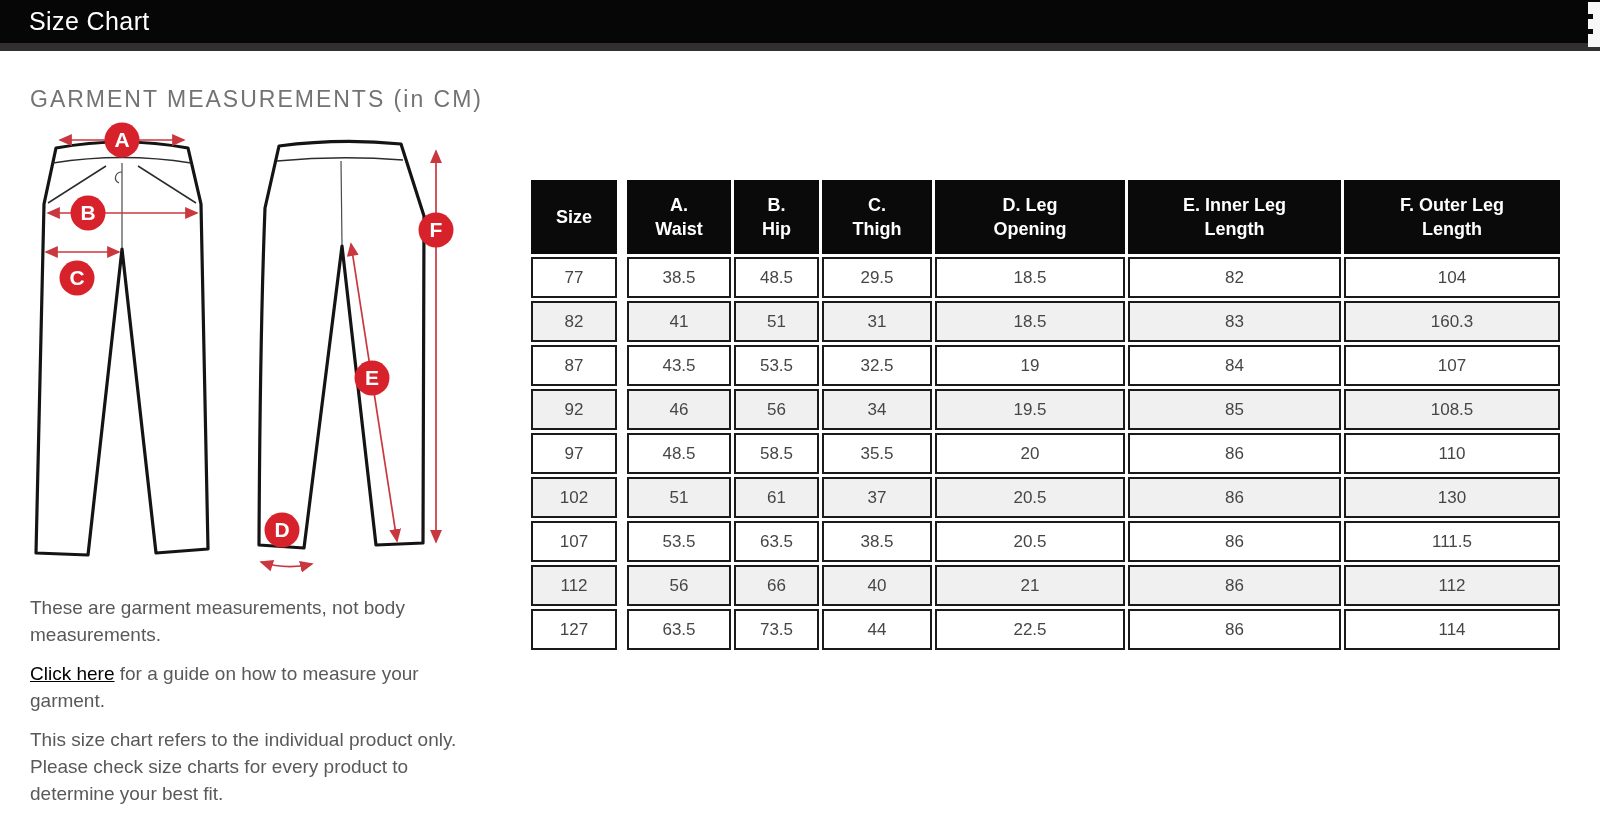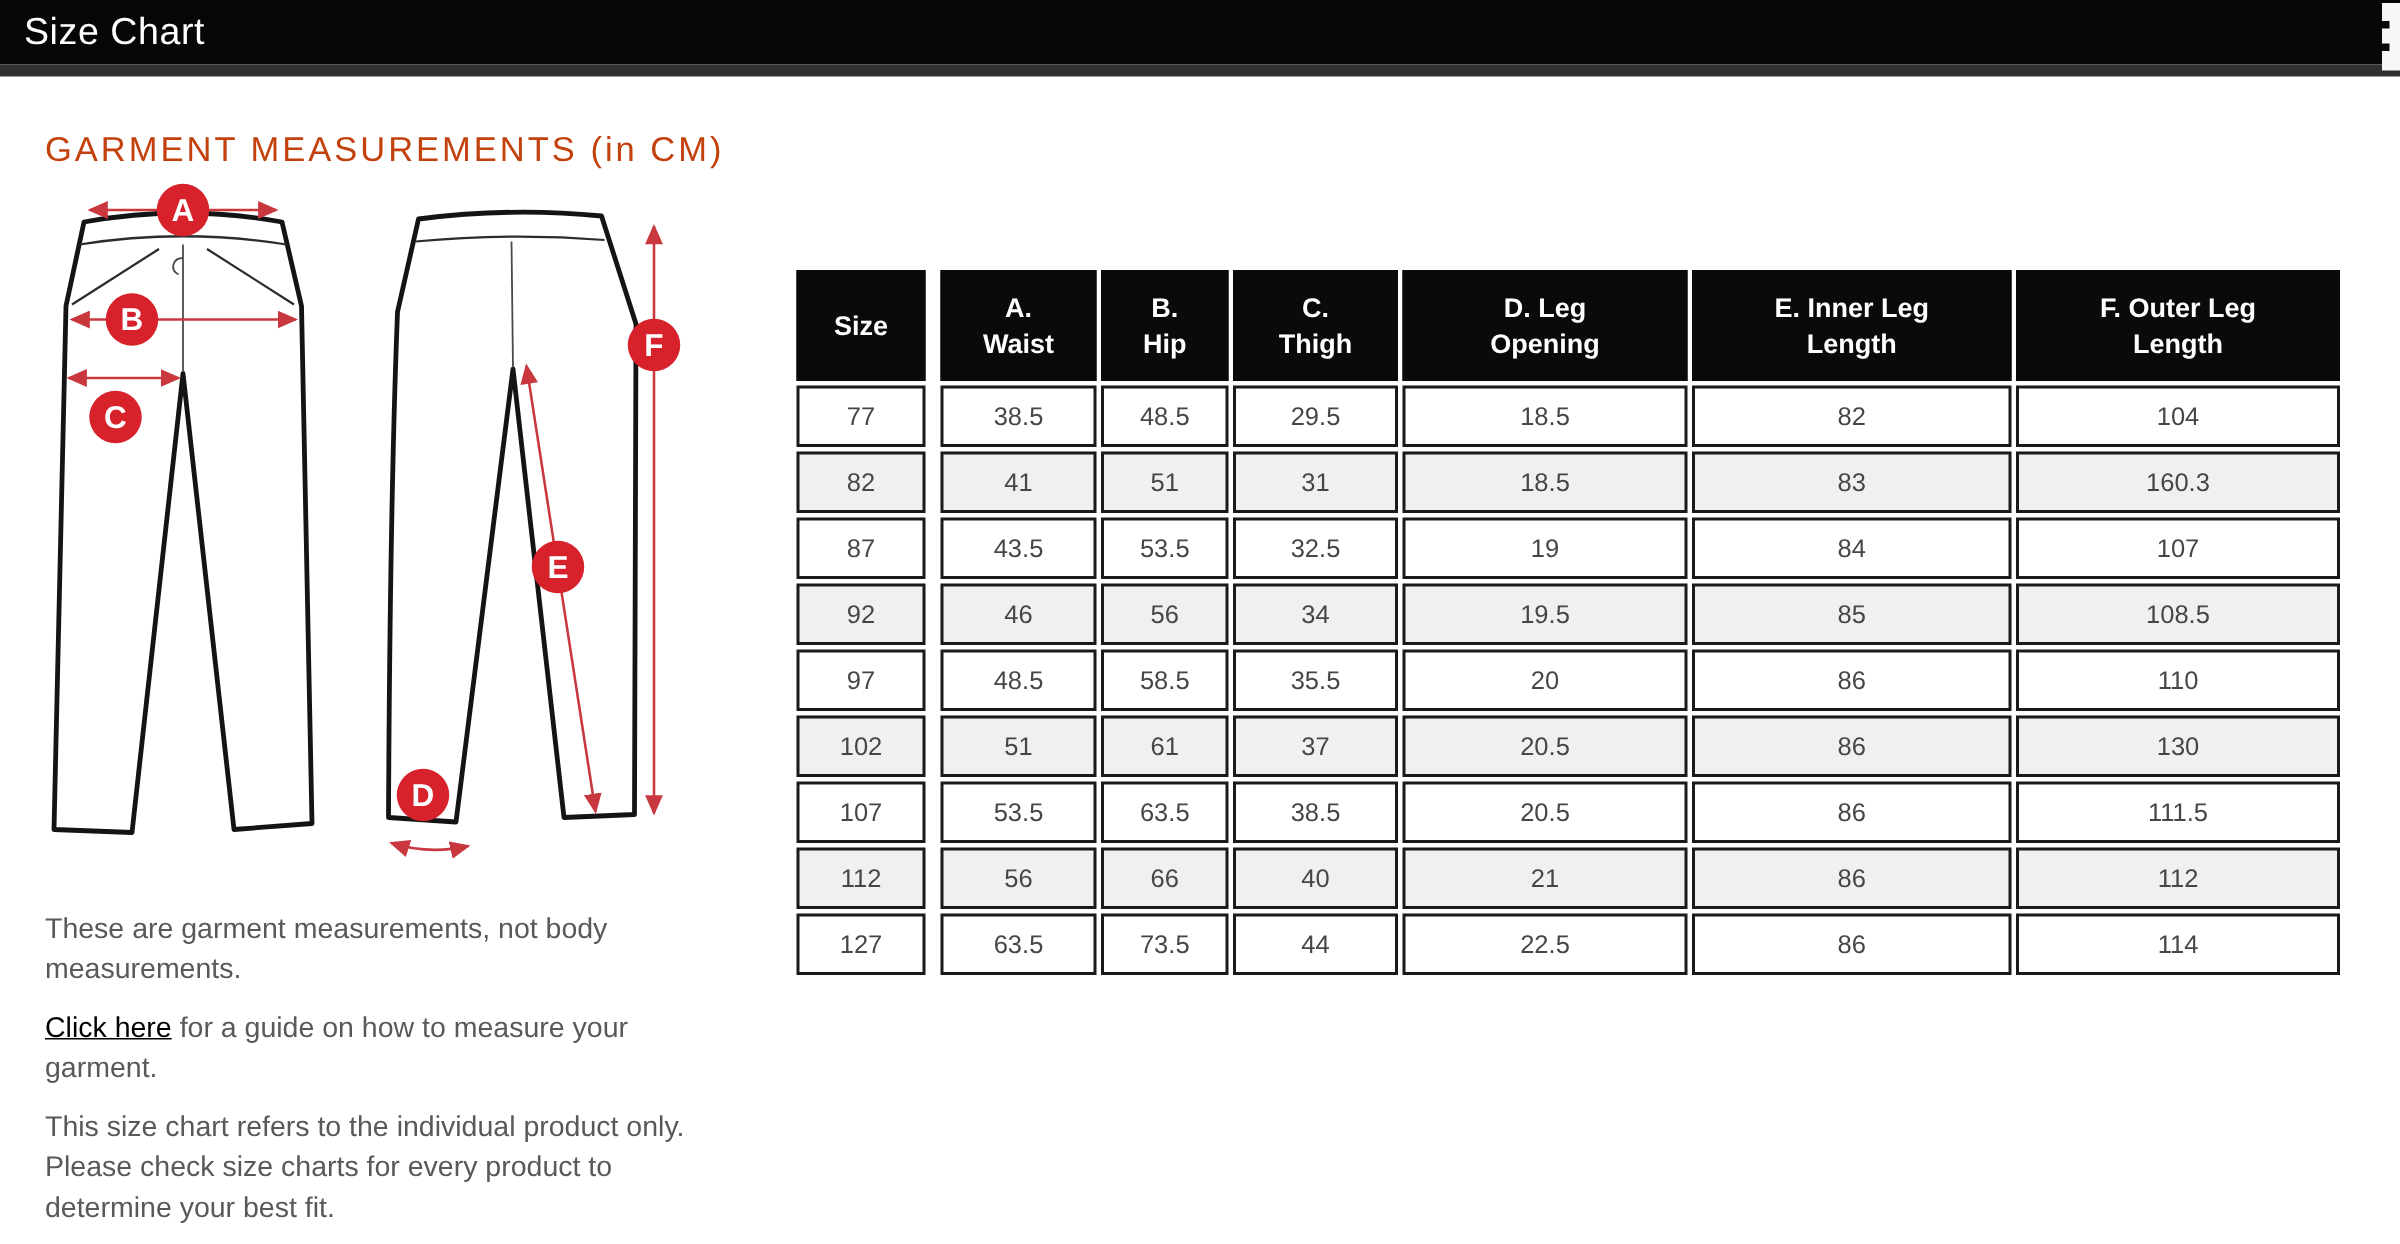--- a/index.html
+++ b/index.html
@@ -6,56 +6,56 @@
   body{
     width:1600px;height:829px;position:relative;overflow:hidden;
     background:#ffffff;font-family:"Liberation Sans",sans-serif;
   }
   
   .titlebar{
     position:absolute;left:0;top:0;width:1600px;height:43px;
     background:#060606;display:flex;align-items:center;
   }
   .titlebar-title{
-    color:#ffffff;font-size:25px;letter-spacing:.4px;padding-left:16px;
+    color:#ffffff;font-size:25px;letter-spacing:.4px;padding-left:29px;
   }
   .titlebar-strip{
     position:absolute;left:0;top:43px;width:1600px;height:8px;background:#322f31;
   }
   .close-btn{
     position:absolute;right:0;top:2px;width:12px;height:45px;background:#f7f7f7;
   }
   .close-btn .dot{
     position:absolute;left:0;width:5px;height:5px;background:#0a0a0a;
   }
   .close-btn .dot.d1{top:12px}
   .close-btn .dot.d2{top:27px}
 
   
   .section-heading{
     position:absolute;left:30px;top:86px;
-    font-size:23px;color:#c2410c;letter-spacing:2px;font-weight:400;
+    font-size:23px;color:#737373;letter-spacing:2px;font-weight:400;
   }
 
   
   .diagram{position:absolute;left:20px;top:116px;}
   .pants{fill:#ffffff;stroke:#141414;stroke-width:3.2;stroke-linejoin:round;}
   .seamline{fill:none;stroke:#2c2c2c;stroke-width:1.5;}
   .thinline{fill:none;stroke:#4a4a4a;stroke-width:1.2;}
   .arrow{fill:none;stroke:#c9383f;stroke-width:1.7;}
   .badge-circle{fill:#d7212b;}
   .badge-letter{
     fill:#ffffff;font-size:21px;font-weight:bold;text-anchor:middle;
     font-family:"Liberation Sans",sans-serif;
   }
 
   
   .notes{position:absolute;left:30px;top:595px;width:452px;}
   .notes p{
-    margin:12px 0 12px 0;font-size:19px;line-height:1.42;color:#58595b;
+    margin:0 0 12px 0;font-size:19px;line-height:1.42;color:#58595b;
   }
   .notes a{
     color:#000000;text-decoration:underline;cursor:pointer;
   }
 
   
   .size-table{
     position:absolute;left:528px;top:177px;width:1035px;
     border-collapse:separate;border-spacing:3px;table-layout:fixed;
   }

